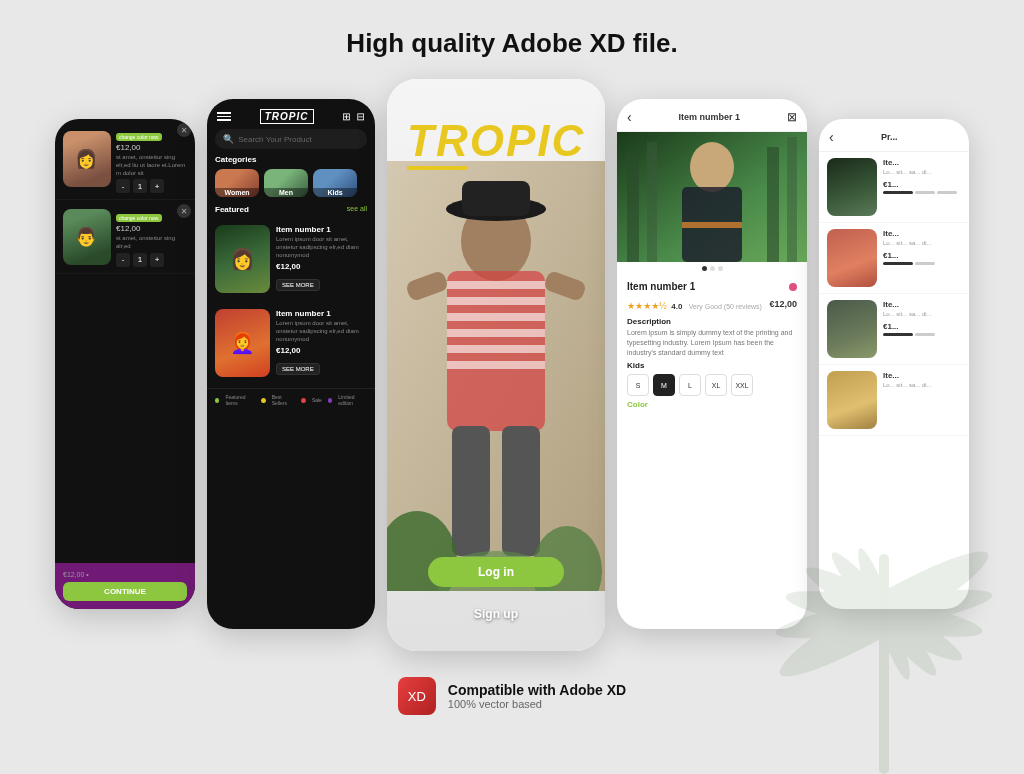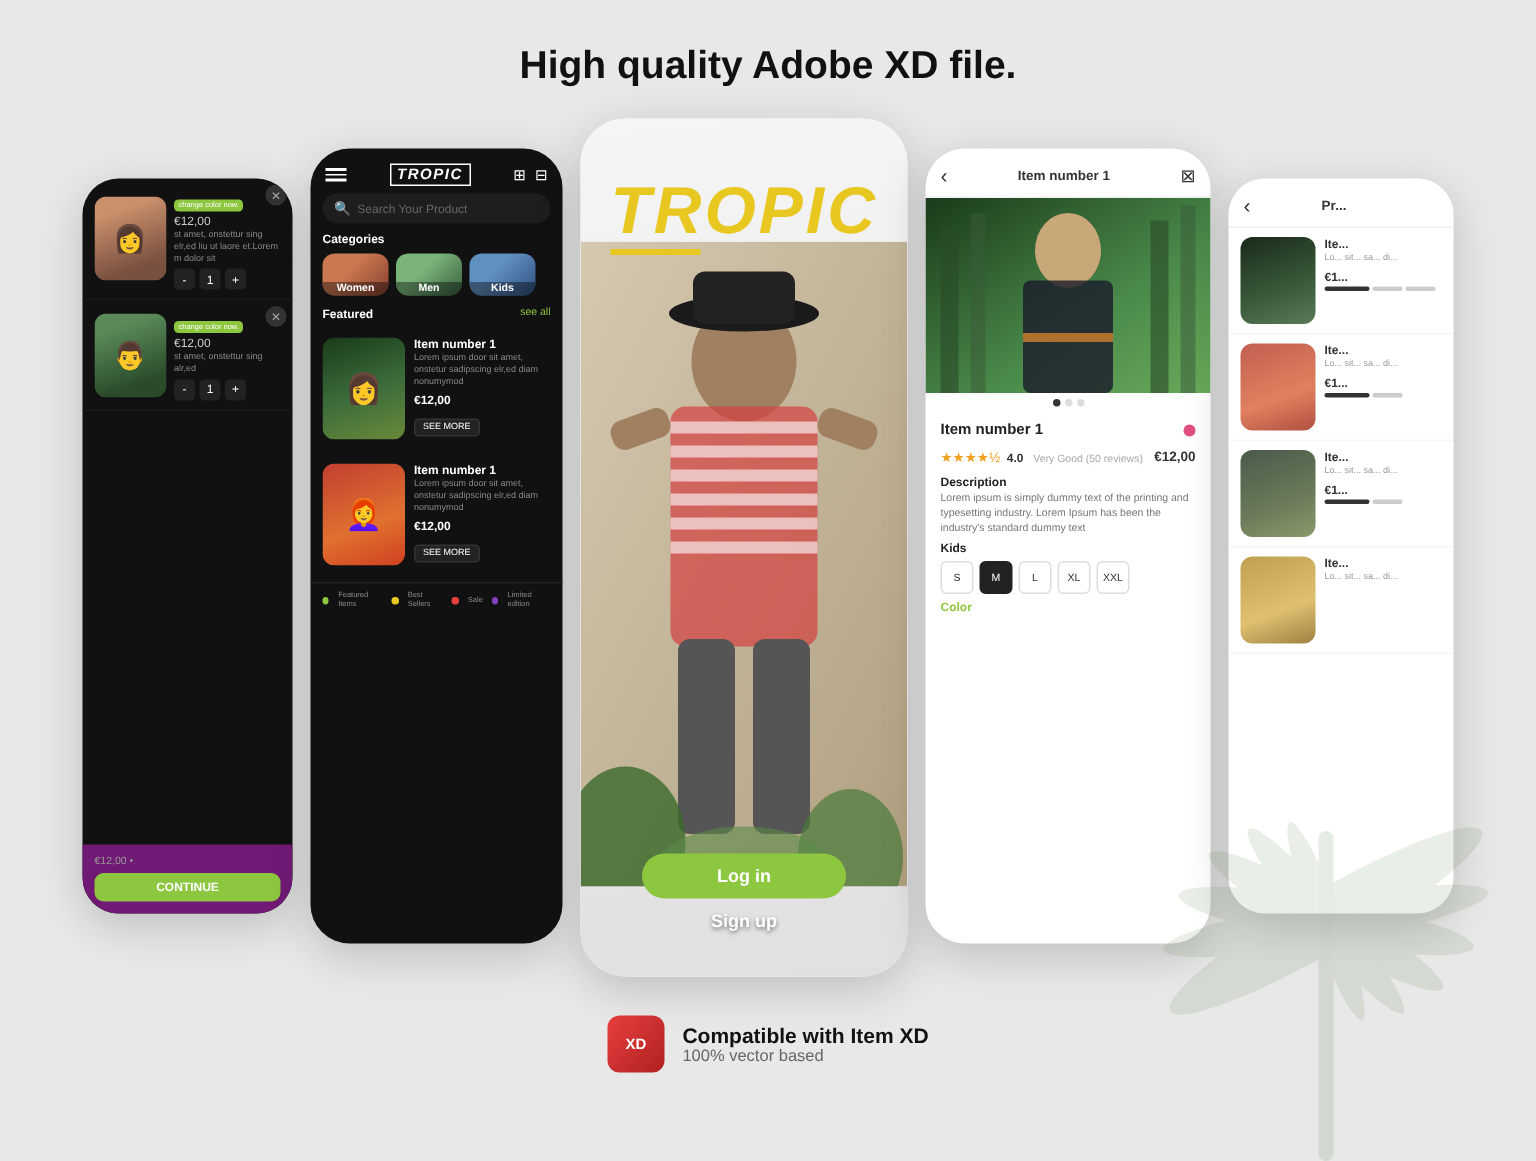--- a/index.html
+++ b/index.html
@@ -334,21 +334,21 @@
       background: #e8c820;
       margin-top: 3px;
     }
     .splash-buttons {
       position: absolute;
       bottom: 30px;
       left: 0; right: 0;
       display: flex;
       flex-direction: column;
       align-items: center;
-      gap: 8px;
+      gap: 20px;
       z-index: 10;
     }
     .btn-login {
       background: #8dc63f;
       color: #fff;
       border-radius: 20px;
       padding: 8px 50px;
       font-size: 12px;
       font-weight: 700;
     }
@@ -832,24 +832,24 @@
         <div class="list-item-desc">Lo... sit... sa... di...</div>
       </div>
     </div>
   </div>
 
 </div>
 
 <div class="bottom-banner">
   <div class="banner-item">
     <div class="xd-icon">
-      <span style="font-size:10px;font-weight:700;">XD</span>
+      <span style="font-size:13px;font-weight:400;">XD</span>
     </div>
     <div>
-      <div class="banner-text-main">Compatible with Item XD</div>
+      <div class="banner-text-main">Compatible with Adobe XD</div>
       <div class="banner-text-sub">100% vector based</div>
     </div>
   </div>
 </div>
 
 <svg class="palm-leaf" width="280" height="320" viewBox="0 0 280 320" xmlns="http://www.w3.org/2000/svg">
   <g fill="#4a7a3a" opacity="0.8">
     <ellipse cx="140" cy="160" rx="120" ry="20" transform="rotate(-30 140 160)"></ellipse>
     <ellipse cx="140" cy="160" rx="110" ry="15" transform="rotate(-10 140 160)"></ellipse>
     <ellipse cx="140" cy="160" rx="100" ry="15" transform="rotate(10 140 160)"></ellipse>

